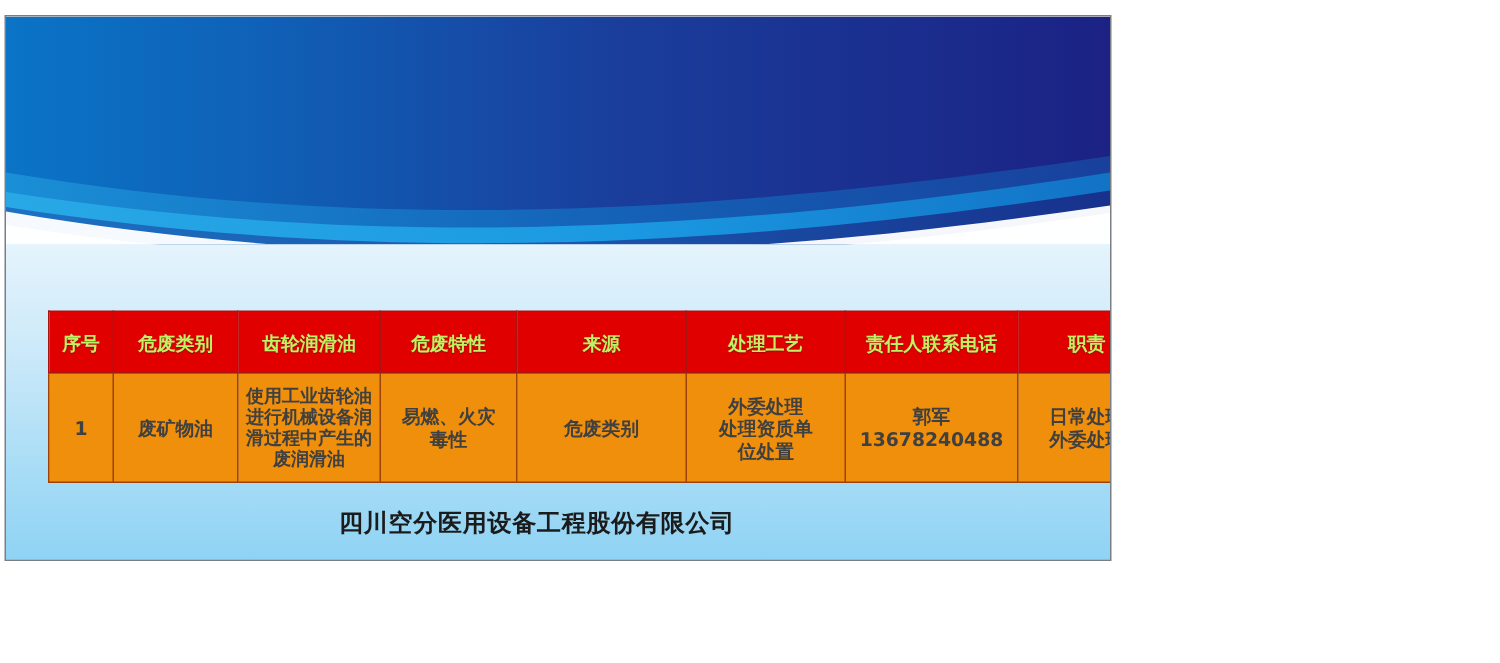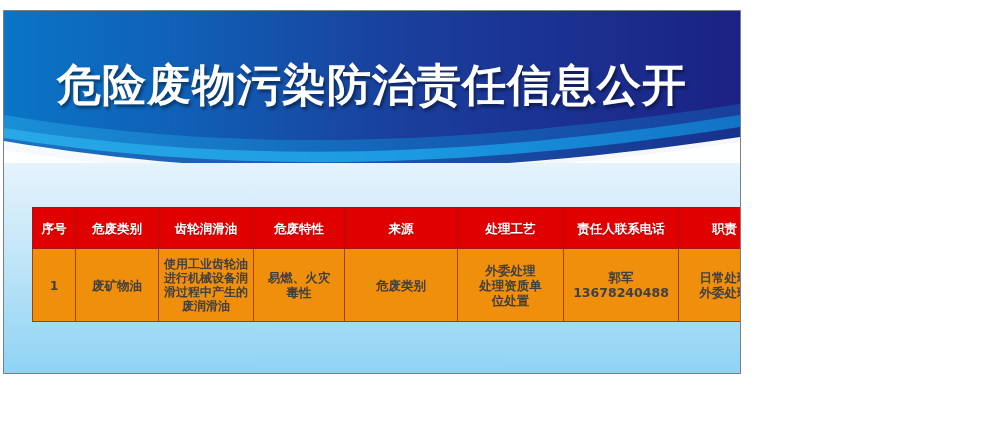--- a/index.html
+++ b/index.html
@@ -82,21 +82,21 @@
     padding: 2px 3px;
     text-align: center;
     vertical-align: middle;
     font-size: 12.5px;
     line-height: 15px;
     font-weight: 700;
     word-break: break-all;
   }
   #info-table thead th {
     background: #e00000;
-    color: #ffffff;
+    color: #bef264;
     height: 36px;
     border-color: #a81414;
     text-shadow: 0 1px 1px rgba(0,0,0,0.25);
     white-space: nowrap;
     margin-top: 10px;
   }
   #info-table tbody td {
     background: #ef8f0b;
     color: #404040;
     height: 68px;
@@ -168,21 +168,20 @@
       <path d="M0,0 L738,0 L738,118 C520,126 300,140 0,118 Z" fill="url(#gradHead)"></path>
 
       <path d="M0,121 C240,160 470,150 738,112 L738,131 C470,170 240,176 0,139 Z" fill="url(#gradWave3)"></path>
 
       <path d="M0,112 C240,152 470,142 738,102 L738,116 C470,157 240,164 0,127 Z" fill="url(#gradWave2)"></path>
 
       <path d="M0,104 C240,144 470,133 738,93 L738,104 C470,146 240,154 0,117 Z" fill="url(#gradWave1)"></path>
 
       <path d="M0,130 C250,172 480,164 738,126 L738,152 L0,152 Z" fill="#ffffff" opacity="0.96"></path>
     </svg>
-    <div id="poster-title">危险废物污染防治责任信息公开</div>
   </div>
 
   <table id="info-table">
     <thead>
       <tr>
         <th class="col-seq">序号</th>
         <th class="col-cat">危废类别</th>
         <th class="col-stage">齿轮润滑油</th>
         <th class="col-prop">危废特性</th>
         <th class="col-src">来源</th>
@@ -219,14 +218,15 @@
         <td class="col-duty">
           <div class="cell-lines">
             <span>日常处理</span>
             <span>外委处理</span>
           </div>
         </td>
       </tr>
     </tbody>
   </table>
 
+  <div id="poster-footer">四川空分医用设备工程股份有限公司</div>
 
 </div>
 
 </body></html>

